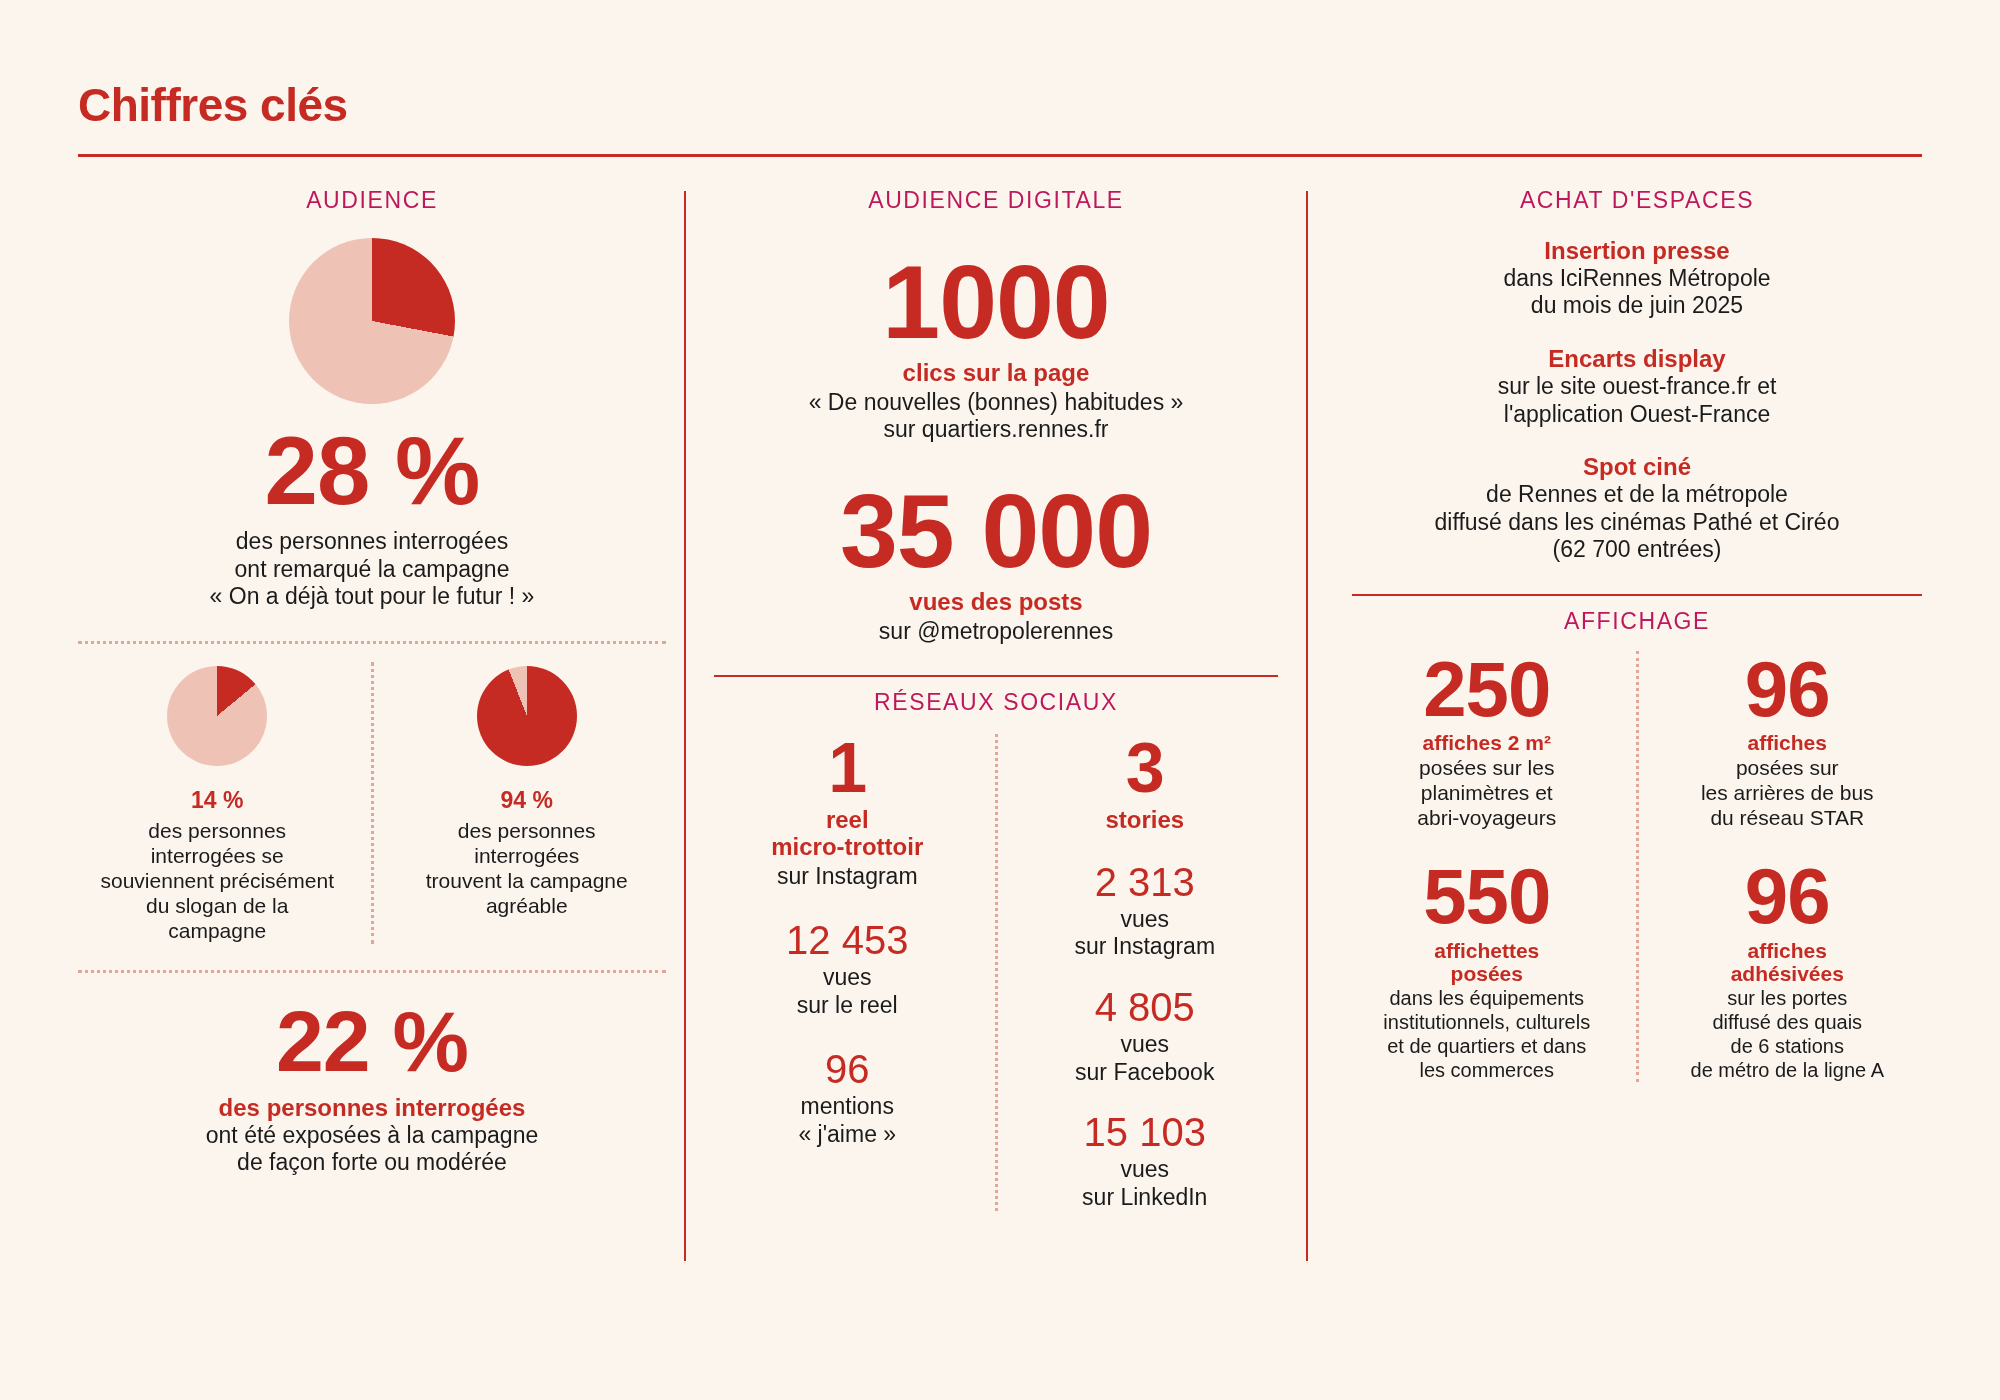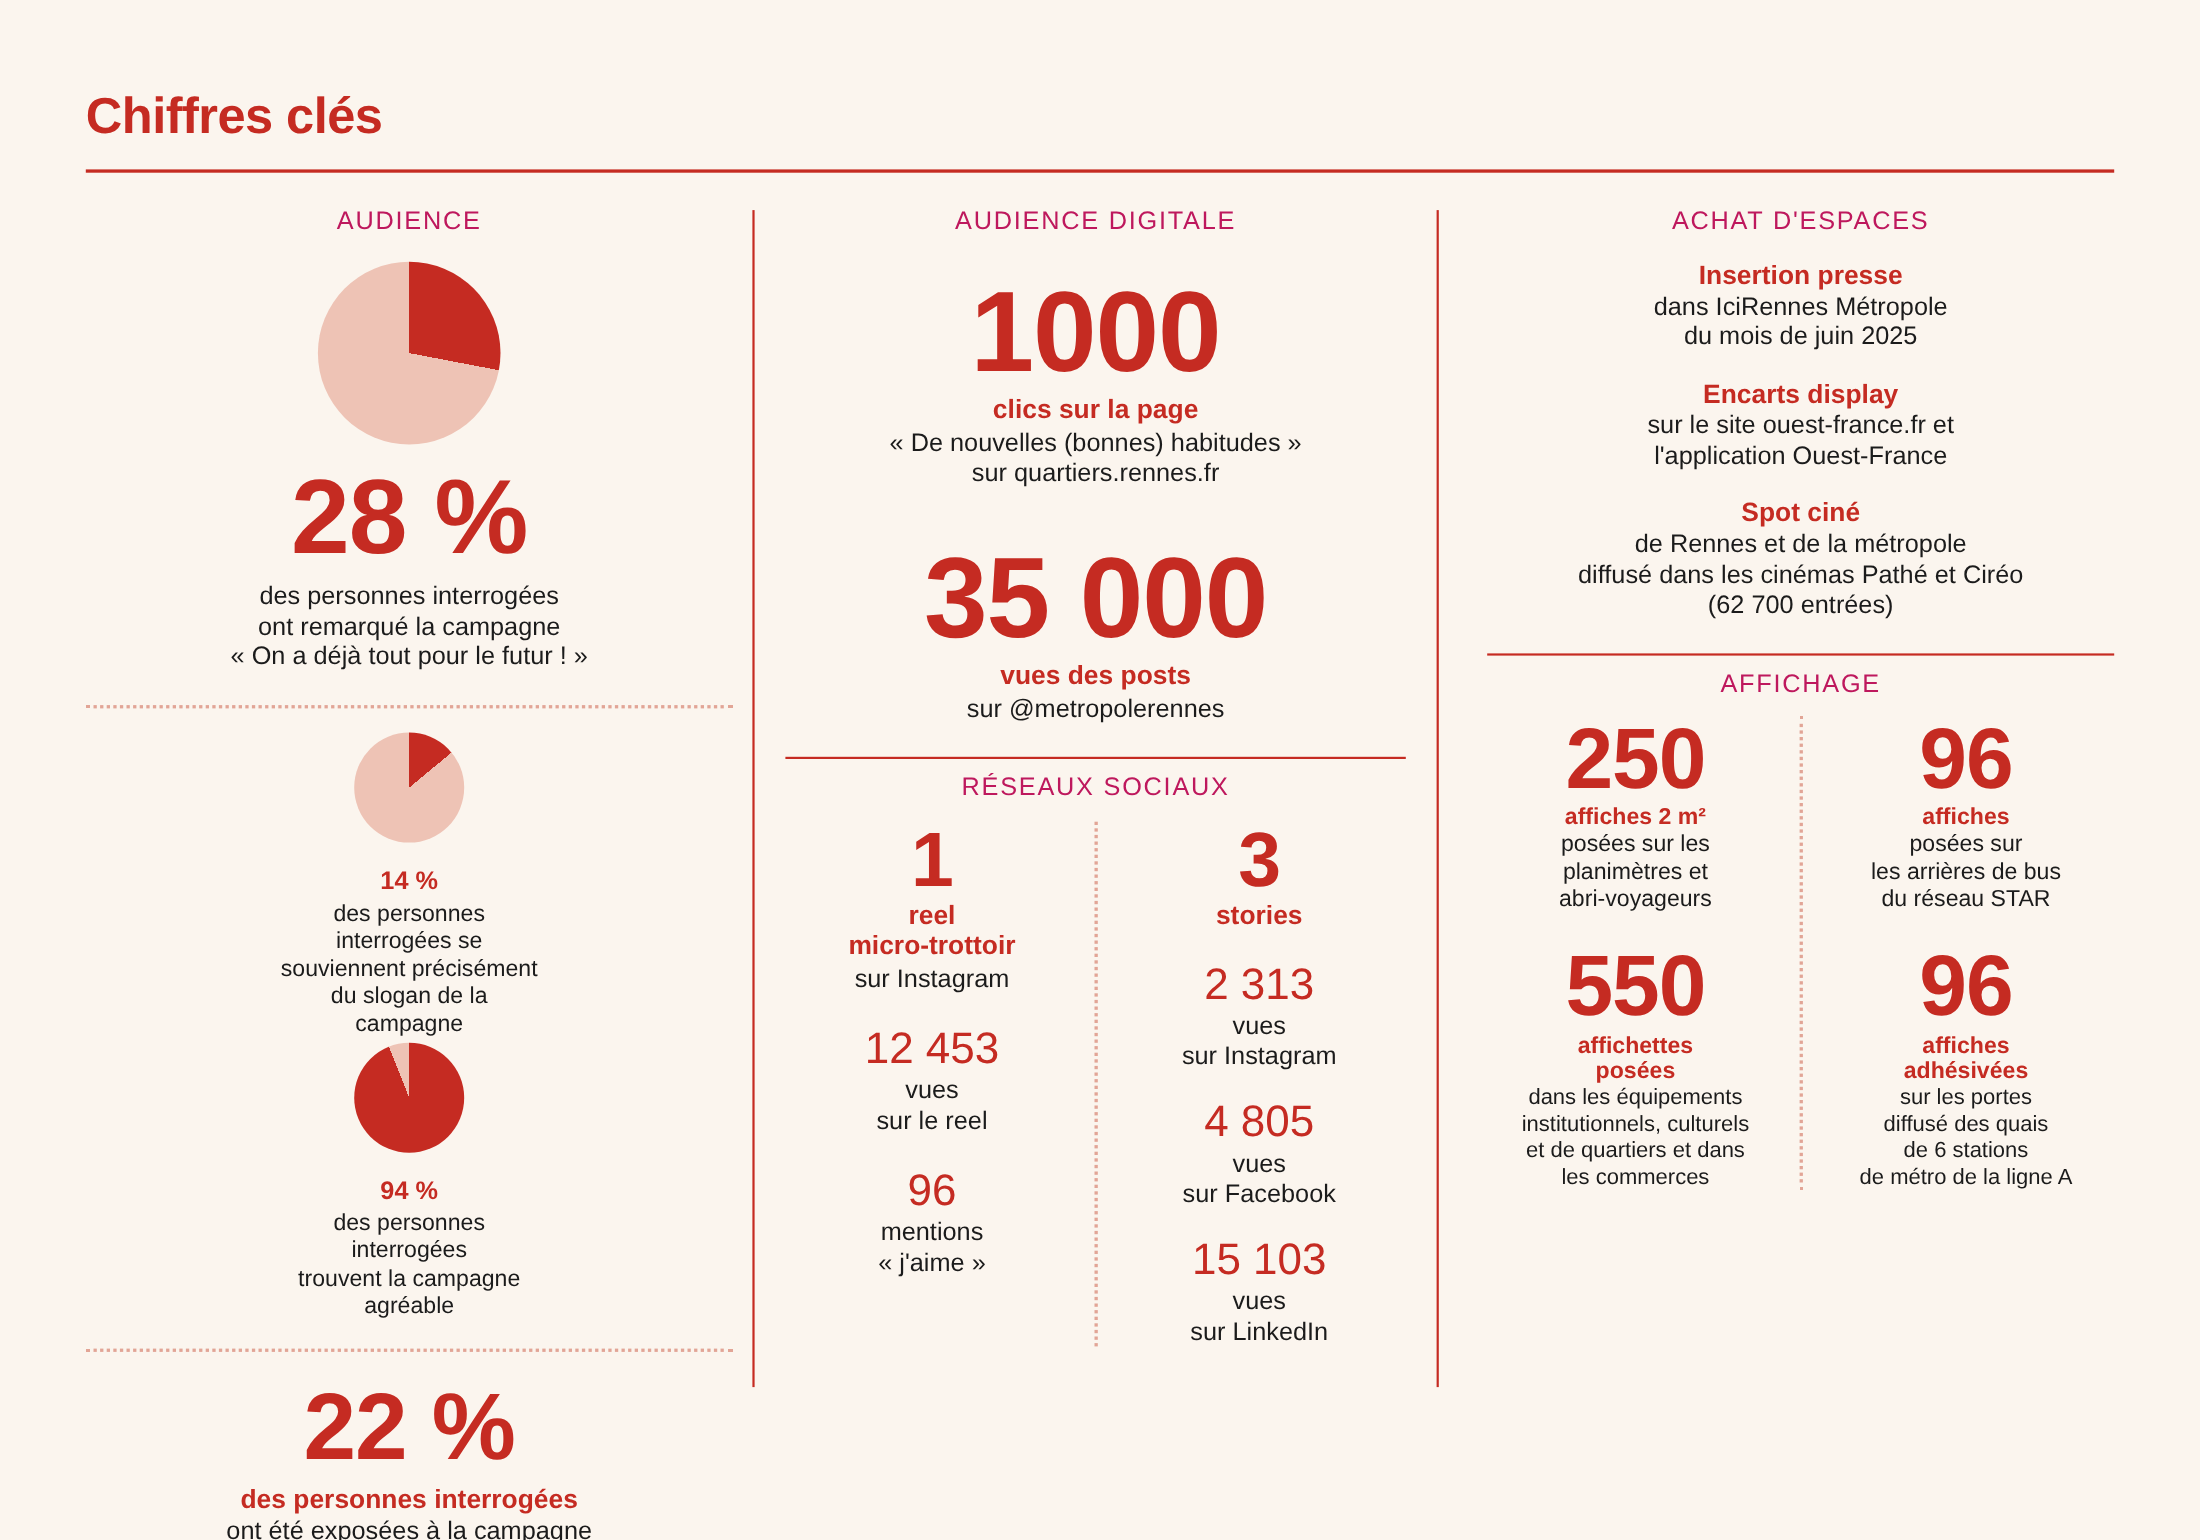--- a/index.html
+++ b/index.html
@@ -167,21 +167,21 @@
 
       <div class="big-num n-xxl stat" style="margin-top:20px;">28 %</div>
       <div class="desc" style="margin-top:10px;">
         <div>des personnes interrogées</div>
         <div>ont remarqué la campagne</div>
         <div>« On a déjà tout pour le futur ! »</div>
       </div>
 
       <div class="hdot" style="margin-top:30px;"></div>
 
-      <div class="split" style="margin-top:14px;flex-direction:column;">
+      <div class="split" style="margin-top:14px;">
         <div class="half">
           <div class="pie-wrap">
             <div class="pie pie-sm" style="background: conic-gradient(#c52b22 0turn 0.14turn, #eec3b5 0.14turn 1turn);"></div>
           </div>
           <div class="lbl-bold" style="margin-top:22px;font-size:23px;">14 %</div>
           <div class="desc small" style="margin-top:4px;">
             <div>des personnes</div>
             <div>interrogées se</div>
             <div>souviennent précisément</div>
             <div>du slogan de la</div>
@@ -221,21 +221,21 @@
 
       <div class="sec-head">AUDIENCE DIGITALE</div>
 
       <div class="big-num n-xxl" style="margin-top:38px;font-size:104px;">1000</div>
       <div class="lbl-bold" style="margin-top:6px;">clics sur la page</div>
       <div class="desc" style="margin-top:2px;">
         <div>« De nouvelles (bonnes) habitudes »</div>
         <div>sur quartiers.rennes.fr</div>
       </div>
 
-      <div class="big-num n-xxl" style="margin-top:50px;font-size:104px;">35 000</div>
+      <div class="big-num n-xxl" style="margin-top:37px;font-size:104px;">35 000</div>
       <div class="lbl-bold" style="margin-top:6px;">vues des posts</div>
       <div class="desc" style="margin-top:2px;">sur @metropolerennes</div>
 
       <div class="hline" style="margin-top:30px;"></div>
 
       <div class="sec-head" style="margin-top:12px;">RÉSEAUX SOCIAUX</div>
 
       <div class="split" style="margin-top:18px;">
 
         <div class="half">

